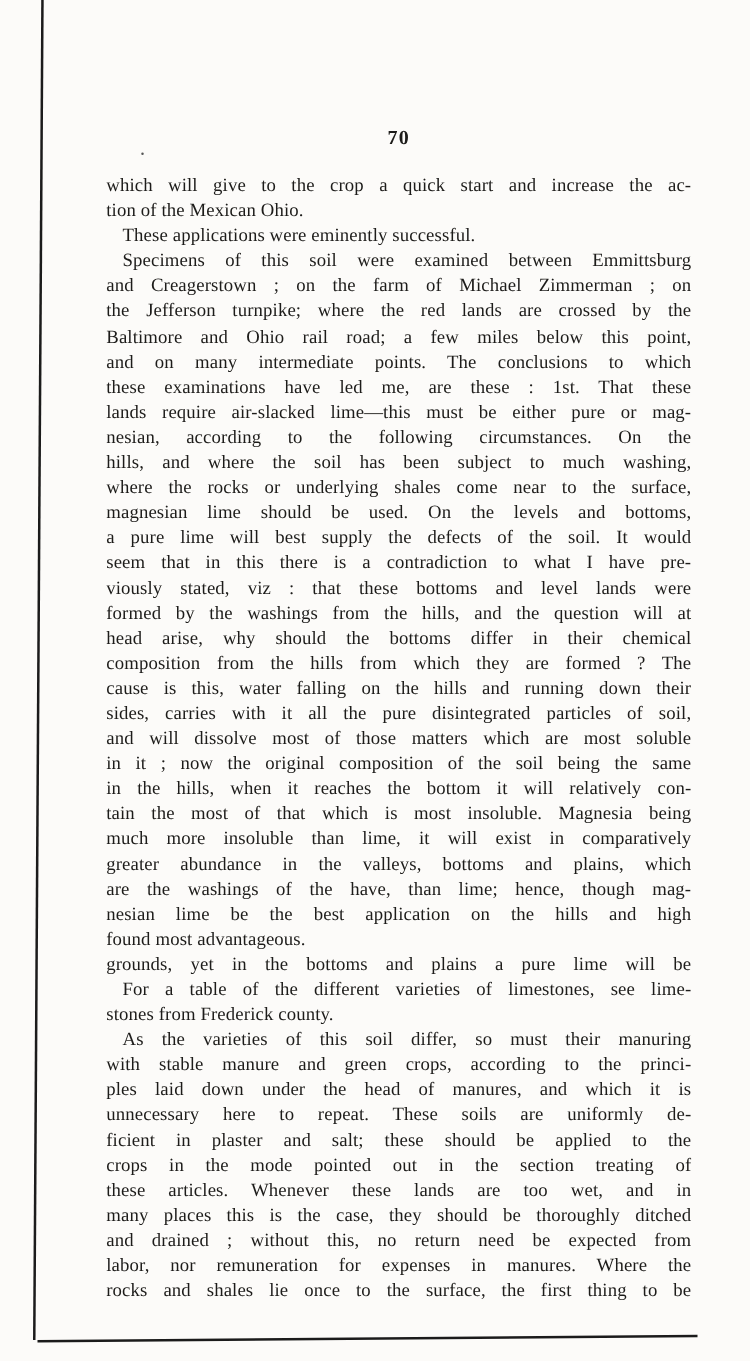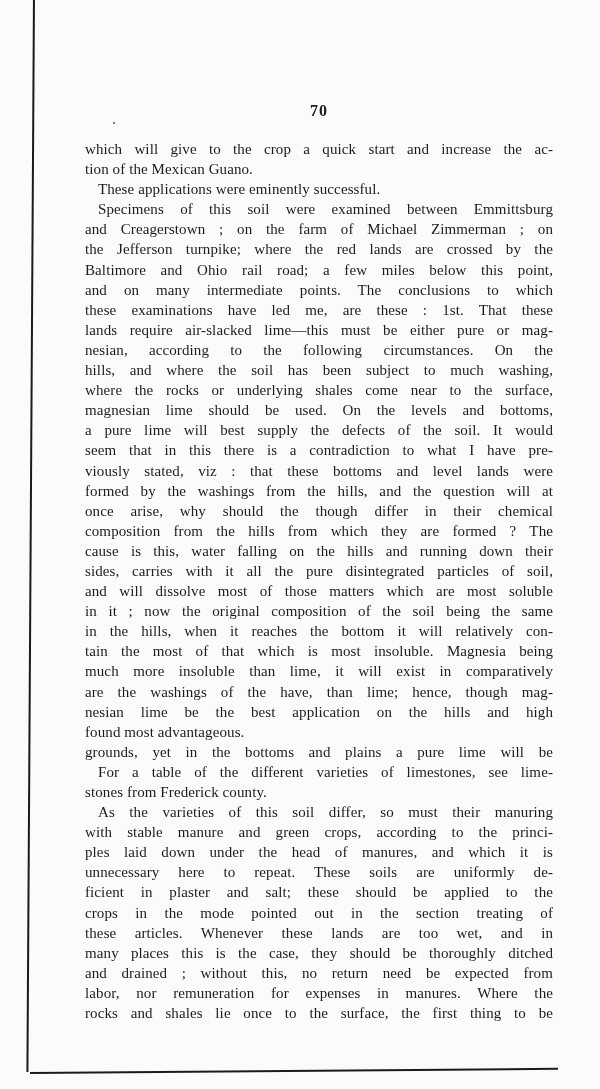--- a/index.html
+++ b/index.html
@@ -78,50 +78,51 @@
 <div class="page">
   <div class="scan-edge-left"></div>
   <div class="scan-edge-bottom"></div>
   <div class="speck" style="left:113px; top:122px;"></div>
 
   <div class="page-number">70</div>
 
   <div class="text-block">
       <div class="paragraph">
         <div class="line">which will give to the crop a quick start and increase the ac-</div>
-        <div class="line last">tion of the Mexican Guano.</div>
+        <div class="line last">tion of the Mexican Ohio.</div>
       </div>
       <div class="paragraph">
         <div class="line last indent">These applications were eminently successful.</div>
       </div>
       <div class="paragraph">
         <div class="line indent">Specimens of this soil were examined between Emmittsburg</div>
         <div class="line">and Creagerstown ; on the farm of Michael Zimmerman ; on</div>
         <div class="line">the Jefferson turnpike; where the red lands are crossed by the</div>
         <div class="line">Baltimore and Ohio rail road; a few miles below this point,</div>
         <div class="line">and on many intermediate points.  The conclusions to which</div>
         <div class="line">these examinations have led me, are these :  1st. That these</div>
         <div class="line">lands require air-slacked lime—this must be either pure or mag-</div>
         <div class="line">nesian, according to the following circumstances.  On the</div>
         <div class="line">hills, and where the soil has been subject to much washing,</div>
         <div class="line">where the rocks or underlying shales come near to the surface,</div>
         <div class="line">magnesian lime should be used.  On the levels and bottoms,</div>
         <div class="line">a pure lime will best supply the defects of the soil.  It would</div>
         <div class="line">seem that in this there is a contradiction to what I have pre-</div>
         <div class="line">viously stated, viz : that these bottoms and level lands were</div>
         <div class="line">formed by the washings from the hills, and the question will at</div>
-        <div class="line">once arise, why should the though differ in their chemical</div>
+        <div class="line">head arise, why should the bottoms differ in their chemical</div>
         <div class="line">composition from the hills from which they are formed ?  The</div>
         <div class="line">cause is this, water falling on the hills and running down their</div>
         <div class="line">sides, carries with it all the pure disintegrated particles of soil,</div>
         <div class="line">and will dissolve most of those matters which are most soluble</div>
         <div class="line">in it ; now the original composition of the soil being the same</div>
         <div class="line">in the hills, when it reaches the bottom it will relatively con-</div>
         <div class="line">tain the most of that which is most insoluble.  Magnesia being</div>
         <div class="line">much more insoluble than lime, it will exist in comparatively</div>
+        <div class="line">greater abundance in the valleys, bottoms and plains, which</div>
         <div class="line">are the washings of the have, than lime; hence, though mag-</div>
         <div class="line">nesian lime be the best application on the hills and high</div>
         <div class="line last">found most advantageous.</div>
         <div class="line">grounds, yet in the bottoms and plains a pure lime will be</div>
       </div>
       <div class="paragraph">
         <div class="line indent">For a table of the different varieties of limestones, see lime-</div>
         <div class="line last">stones from Frederick county.</div>
       </div>
       <div class="paragraph">

